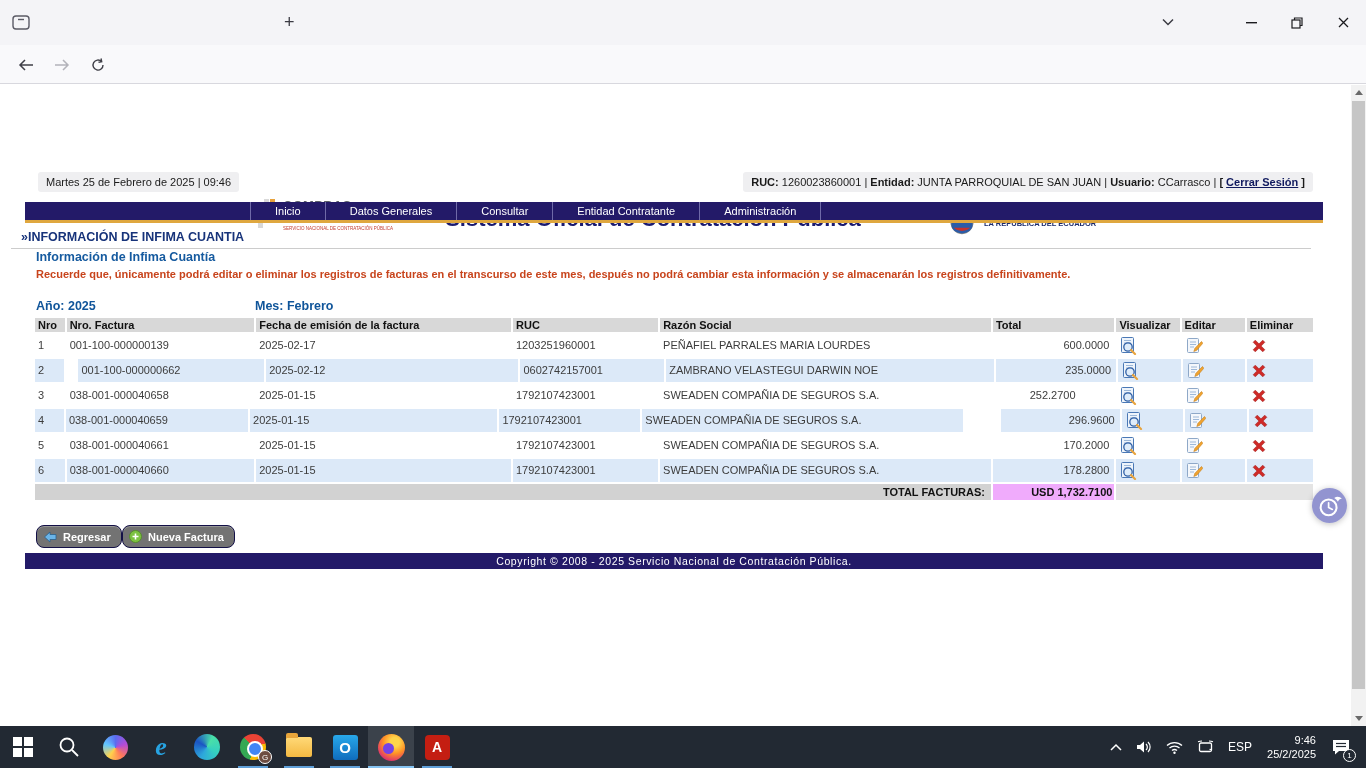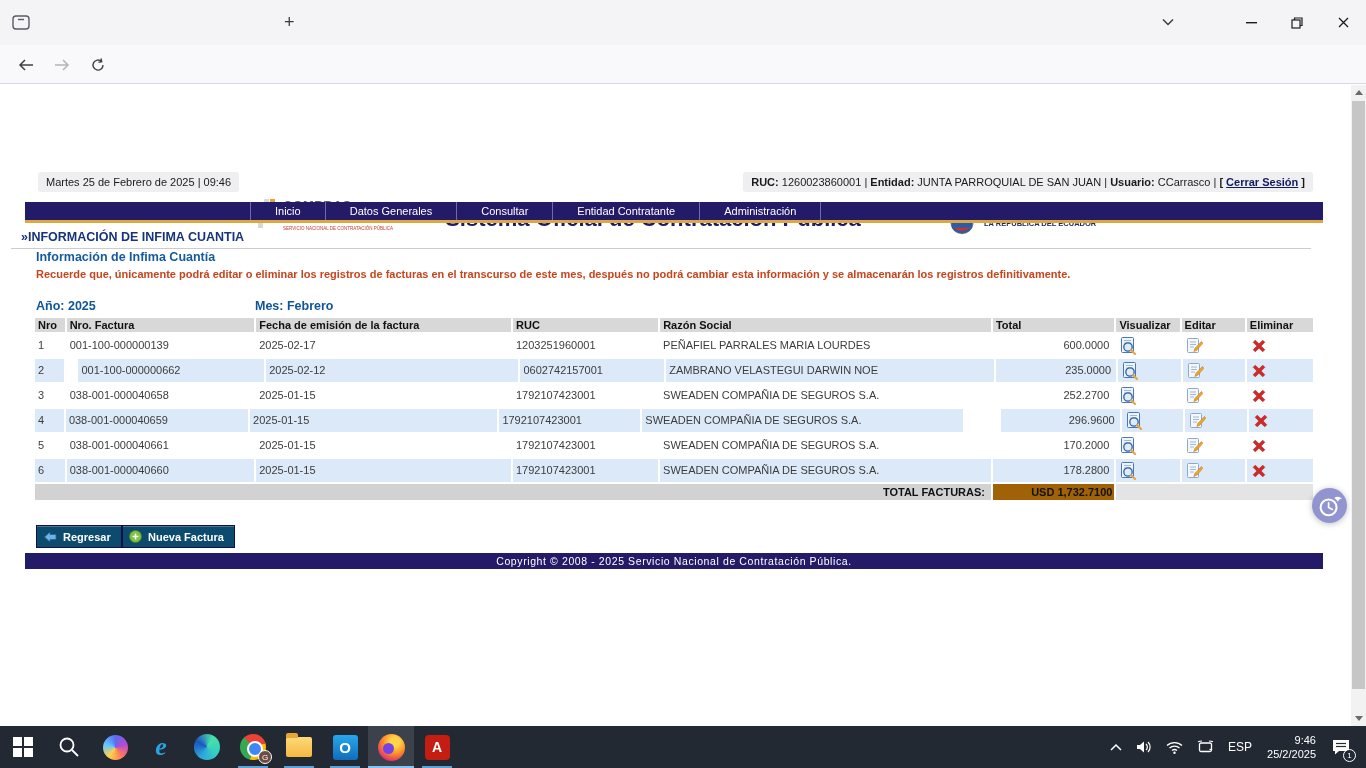--- a/index.html
+++ b/index.html
@@ -62,25 +62,25 @@
   
   .tbl { position:absolute; left:35px; top:233px; width:1278px; display:flex; flex-direction:column; gap:2px; }
   .tr { display:flex; gap:2px; }
   .th { background:#d8d8d8; font-size:11px; font-weight:bold; color:#111; height:14px; line-height:14px; padding-left:3px; overflow:hidden; white-space:nowrap; }
   .td { font-size:11px; color:#3c3c3c; height:23px; line-height:23px; padding-left:3px; background:#fff; overflow:hidden; white-space:nowrap; }
   .tr.alt .td { background:#dce9f8; }
   .td.c-num { text-align:right; padding-right:5px; }
   .td.c-ic { display:flex; align-items:center; padding-left:4px; }
   .t-foot { margin-top:0; }
   .foot-label { width:968px; background:#d2d2d2; font-size:11px; font-weight:bold; color:#111; height:16px; line-height:16px; text-align:right; padding-right:6px; }
-  .foot-total { width:123px; background:#a16207; font-size:11px; font-weight:bold; color:#111; height:16px; line-height:16px; text-align:right; padding-right:2px; }
+  .foot-total { width:123px; background:#f0abfc; font-size:11px; font-weight:bold; color:#111; height:16px; line-height:16px; text-align:right; padding-right:2px; }
   .foot-empty { width:199px; background:#e4e4e4; height:16px; }
 
   
-  .btn { position:absolute; top:440px; height:23px; background:#0c4a6e; border:1px solid #131047; border-radius:0; color:#fff; font-size:11px; font-weight:bold; display:flex; align-items:center; padding:0 10px 0 6px; box-shadow:inset 0 1px 0 rgba(255,255,255,.25); }
+  .btn { position:absolute; top:440px; height:23px; background:#737373; border:1px solid #131047; border-radius:8px; color:#fff; font-size:11px; font-weight:bold; display:flex; align-items:center; padding:0 10px 0 6px; box-shadow:inset 0 1px 0 rgba(255,255,255,.25); }
   .btn .bicon { margin-right:6px; display:flex; }
 
   .copybar { position:absolute; left:25px; top:468px; width:1298px; height:16px; background:#231a68; color:#fff; font-size:10.5px; letter-spacing:.6px; text-align:center; line-height:16px; }
 
   .float-widget { position:absolute; left:1312px; top:403px; width:35px; height:35px; border-radius:50%; background:rgba(122,124,198,.82); box-shadow:0 1px 6px rgba(0,0,0,.25); display:flex; align-items:center; justify-content:center; }
 
   
   .taskbar { position:absolute; left:0; top:726px; width:1366px; height:42px; background:#222933; display:flex; align-items:center; }
   .tb-ic { width:46px; height:42px; display:flex; align-items:center; justify-content:center; position:relative; }
   .tb-ic.active { background:#3b424b; }
@@ -358,21 +358,21 @@
             <path d="M2 4 L4 2 L7.5 5.5 L11 2 L13 4 L9.5 7.5 L13 11 L11 13 L7.5 9.5 L4 13 L2 11 L5.5 7.5 Z" fill="#cf2a27" stroke="#9e1f1d" stroke-width="0.5"></path>
           </svg>
         </div>
       </div>
       <div class="tr">
         <div class="td" style="width: 30px;">3</div>
         <div class="td" style="width: 190px;">038-001-000040658</div>
         <div class="td" style="width: 258px;">2025-01-15</div>
         <div class="td" style="width: 147px;">1792107423001</div>
         <div class="td" style="width: 335px;">SWEADEN COMPAÑIA DE SEGUROS S.A.</div>
-        <div class="td c-num" style="width: 123px;">252.2700</div>
+        <div class="td c-num" style="width: 123px; text-align: center;">252.2700</div>
         <div class="td c-ic" style="width: 64px;">
           <svg width="17" height="18" viewBox="0 0 17 18">
             <rect x="1.5" y="0.5" width="12" height="15" rx="1" fill="#eef4fb" stroke="#4a78b5"></rect>
             <line x1="4" y1="3.5" x2="11" y2="3.5" stroke="#9db8d8"></line>
             <line x1="4" y1="6" x2="11" y2="6" stroke="#9db8d8"></line>
             <circle cx="8" cy="10" r="4.2" fill="rgba(215,232,250,.7)" stroke="#2f5fa5" stroke-width="1.3"></circle>
             <line x1="11" y1="13" x2="15" y2="17" stroke="#e8a33d" stroke-width="2.2" stroke-linecap="round"></line>
           </svg>
         </div>
         <div class="td c-ic" style="width: 64px;">

